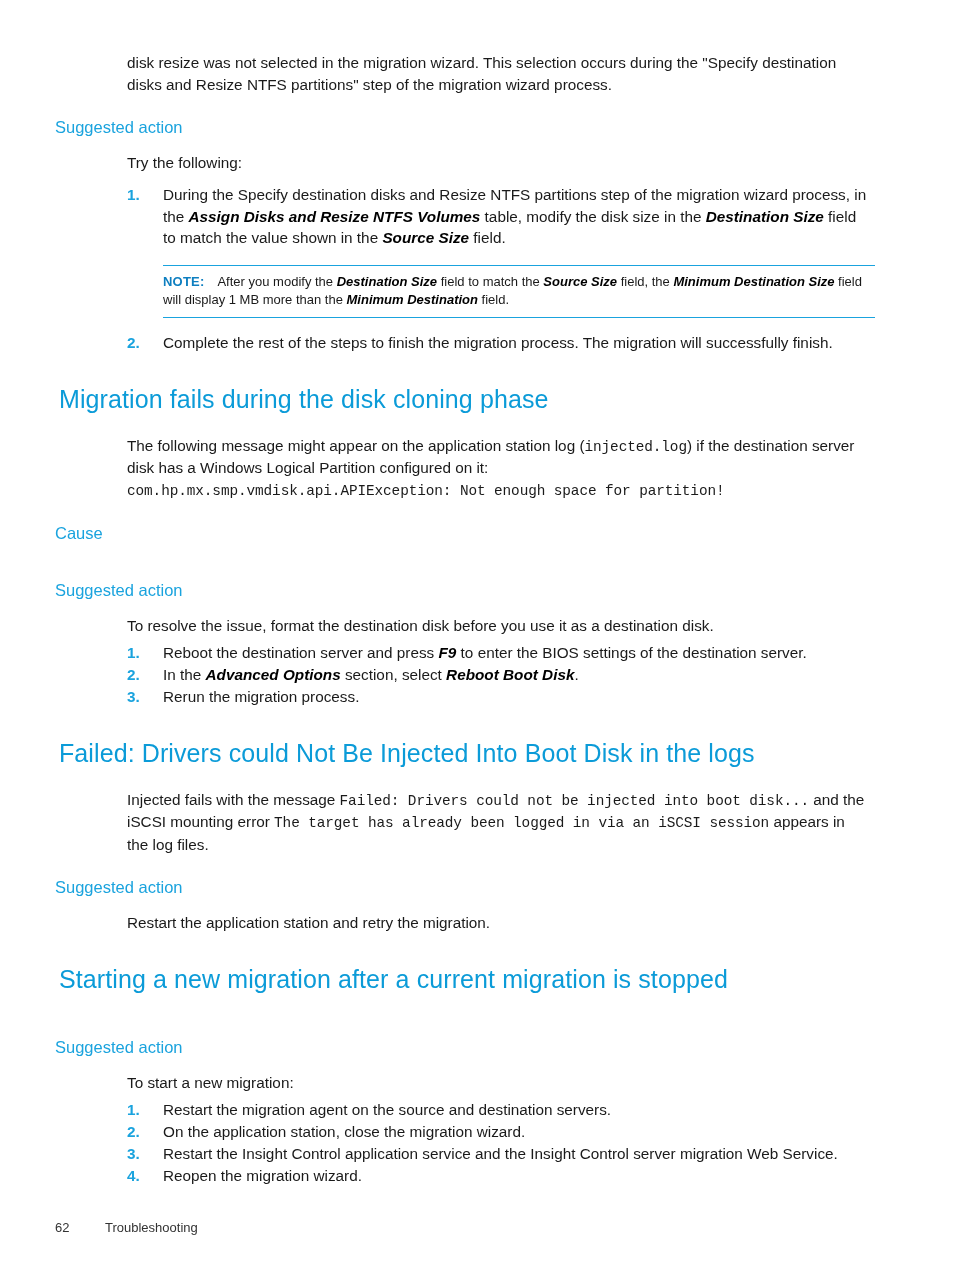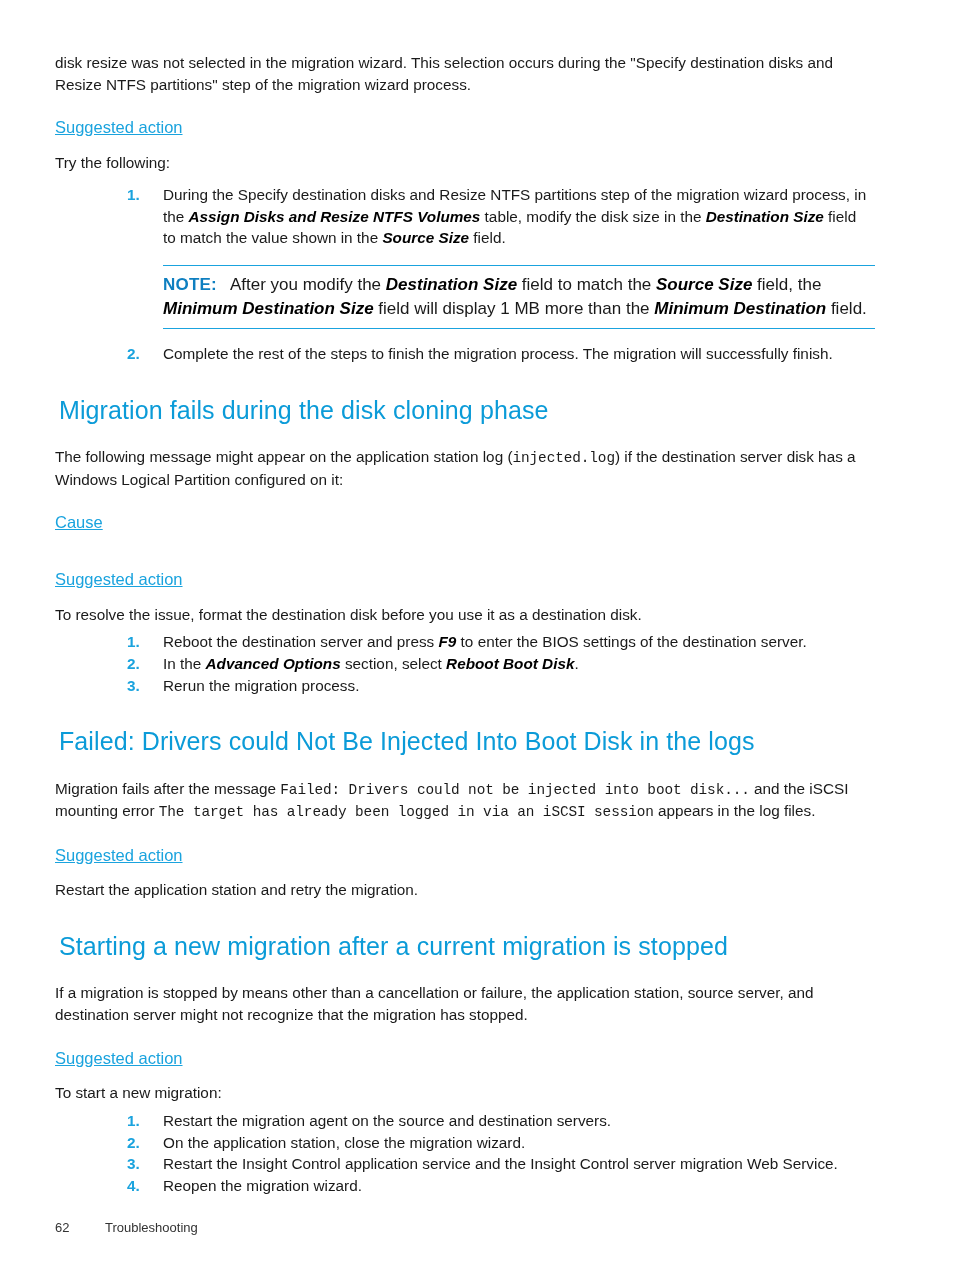--- a/index.html
+++ b/index.html
@@ -27,40 +27,40 @@
 
   
   .body-para {
     font-size: 15.3px;
     line-height: 1.42;
     color: #1a1a1a;
     margin: 0 0 0 0;
     padding: 0;
   }
   .indent {
+    margin-left: 72px;
   }
 
   
   h1.section-title {
     font-size: 25px;
     font-weight: 400;
     color: #0b9bd8;
     margin: 4px;
     padding: 0;
     letter-spacing: 0.1px;
     line-height: 1.25;
   }
   h2.sub-title {
     font-size: 16.5px;
     font-weight: 400;
     color: #1aa3de;
     margin: 0;
     padding: 0;
     line-height: 1.25;
-    text-decoration: underline;
   }
 
   
   ol.numlist {
     list-style: none;
     margin: 0;
     padding: 0;
     margin-left: 72px;
   }
   ol.numlist > li {
@@ -87,21 +87,21 @@
   
   .note-box {
     margin-left: 108px;
     margin-right: 0;
     width: 712px;
     border-top: 1.6px solid #1aa3de;
     border-bottom: 1.6px solid #1aa3de;
     padding: 7px 0 7px 0;
   }
   .note-box .note-text {
-    font-size: 17px;
+    font-size: 13px;
     line-height: 1.42;
     color: #1a1a1a;
   }
   .note-label {
     color: #0e7fc0;
     font-weight: 700;
     letter-spacing: 0.2px;
   }
   .note-gap {
     display: inline-block;
@@ -192,20 +192,21 @@
     </ol>
 
     <div class="sp-26"></div>
 
     <h1 class="section-title">Migration fails during the disk cloning phase</h1>
 
     <div class="sp-16"></div>
 
     <div class="body-para indent"><span>The following message might appear on the application station log (</span><code>injected.log</code><span>) if the destination server disk has a Windows Logical Partition configured on it:</span></div>
 
+    <div class="body-para indent"><code>com.hp.mx.smp.vmdisk.api.APIException: Not enough space for partition!</code></div>
 
     <div class="sp-22"></div>
 
     <h2 class="sub-title">Cause</h2>
 
     <div class="sp-14"></div>
 
 
     <div class="sp-22"></div>
 
@@ -231,37 +232,36 @@
         <span class="li-text">Rerun the migration process.</span>
       </li>
     </ol>
 
     <div class="sp-26"></div>
 
     <h1 class="section-title">Failed: Drivers could Not Be Injected Into Boot Disk in the logs</h1>
 
     <div class="sp-16"></div>
 
-    <div class="body-para indent"><span>Migration fails after the message </span><code>Failed: Drivers could not be injected into boot disk...</code><span> and the iSCSI mounting error </span><code>The target has already been logged in via an iSCSI session</code><span> appears in the log files.</span></div>
+    <div class="body-para indent"><span>Injected fails with the message </span><code>Failed: Drivers could not be injected into boot disk...</code><span> and the iSCSI mounting error </span><code>The target has already been logged in via an iSCSI session</code><span> appears in the log files.</span></div>
 
     <div class="sp-22"></div>
 
     <h2 class="sub-title">Suggested action</h2>
 
     <div class="sp-14"></div>
 
     <div class="body-para indent">Restart the application station and retry the migration.</div>
 
     <div class="sp-26"></div>
 
     <h1 class="section-title">Starting a new migration after a current migration is stopped</h1>
 
     <div class="sp-16"></div>
 
-    <div class="body-para indent">If a migration is stopped by means other than a cancellation or failure, the application station, source server, and destination server might not recognize that the migration has stopped.</div>
 
     <div class="sp-22"></div>
 
     <h2 class="sub-title">Suggested action</h2>
 
     <div class="sp-14"></div>
 
     <div class="body-para indent">To start a new migration:</div>
 
     <div class="sp-6"></div>

